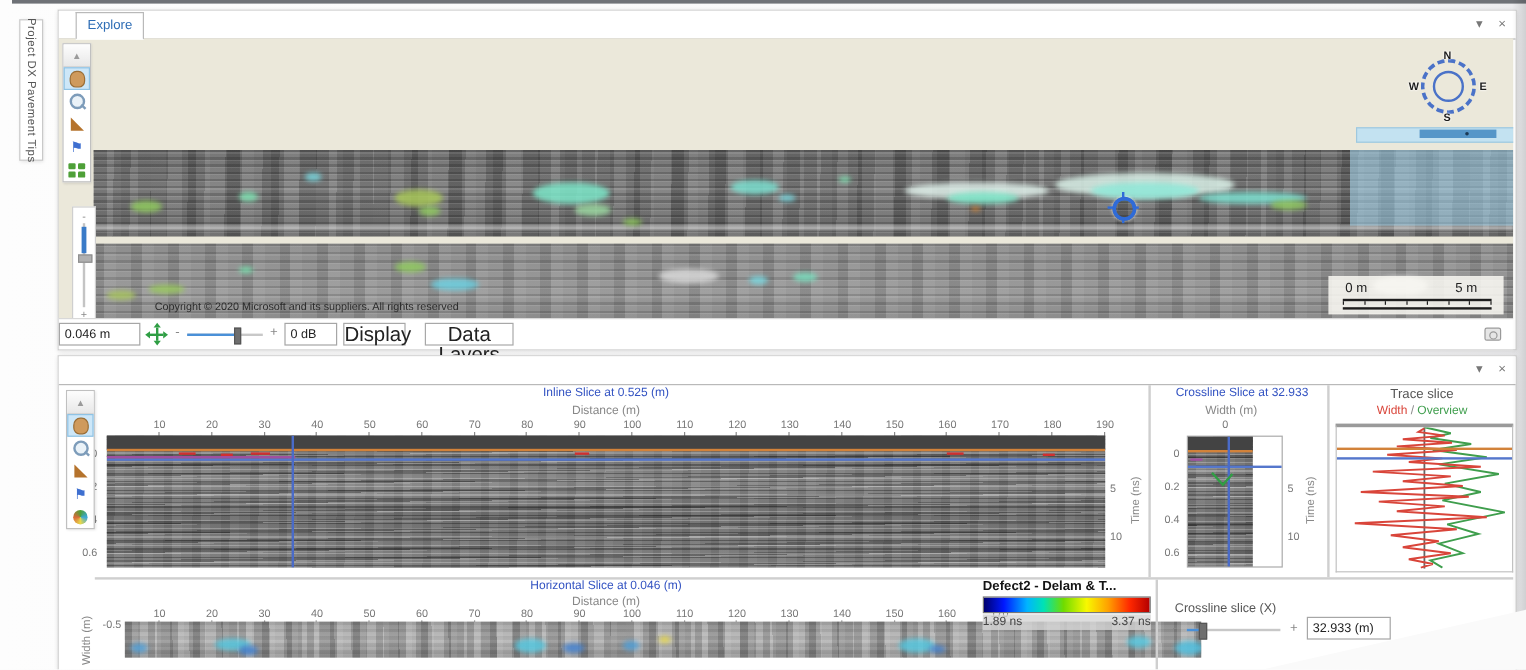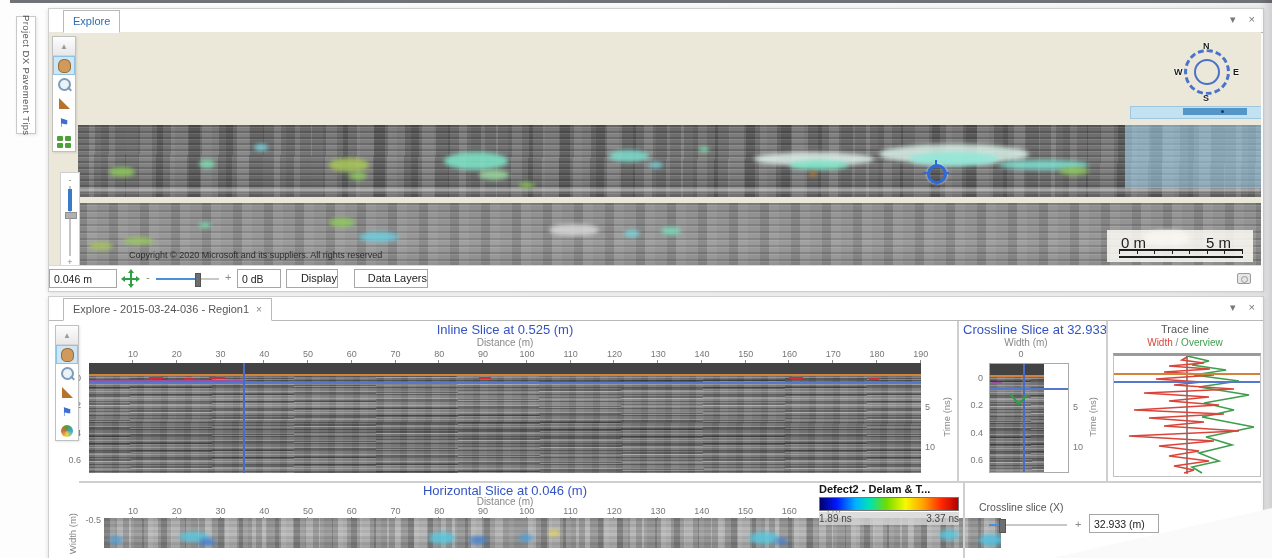--- a/index.html
+++ b/index.html
@@ -57,48 +57,48 @@
     linear-gradient(180deg,#8d8d8d,#9b9b9b 50%,#7f7f7f);}
   .blob{position:absolute;border-radius:50%;filter:blur(2px);opacity:.85;}
   .crosshair{position:absolute;width:26px;height:26px;}
   .crosshair .ring{position:absolute;left:4px;top:4px;width:14px;height:14px;border:3px solid #2f6bd8;border-radius:50%;box-shadow:0 0 3px rgba(255,255,255,.9);}
   .crosshair i{position:absolute;background:#2f6bd8;}
   .compass{position:absolute;width:60px;height:60px;}
   .compass .ring{position:absolute;left:7px;top:7px;right:7px;bottom:7px;border:3px dashed #4a72c8;border-radius:50%;}
   .compass .inner{position:absolute;left:17px;top:17px;right:17px;bottom:17px;border:2px solid #4a72c8;border-radius:50%;}
   .compass b{position:absolute;font-size:9px;color:#1a1a1a;text-shadow:0 0 2px #fff,0 0 2px #fff;}
   .scalebox{position:absolute;background:rgba(252,250,244,.85);}
-  .scalebox .lbl{position:absolute;top:4px;font-size:15px;color:#222;}
+  .scalebox .lbl{position:absolute;top:4px;font-size:11px;color:#222;}
   .sbar{position:absolute;left:12px;right:10px;top:19px;height:5px;border-top:2px solid #1d1d1d;border-bottom:2px solid #1d1d1d;display:flex;justify-content:space-between;}
   .sbar i{width:1px;height:3px;background:#1d1d1d;}
   .vslider{position:absolute;width:18px;background:#fff;border:1px solid #cfcfcf;z-index:5;}
   .vslider .pm{position:absolute;left:0;width:100%;text-align:center;font-size:9px;color:#888;}
   .vslider .trk{position:absolute;left:8px;top:13px;bottom:13px;width:2px;background:#c4c4c4;}
   .vslider .blu{position:absolute;left:7px;top:16px;width:4px;height:22px;background:#3a7bc8;}
   .vslider .thm{position:absolute;left:4px;top:39px;width:10px;height:5px;background:#b0b0b0;border:1px solid #909090;}
   .copyright{position:absolute;font-size:9px;color:#2b2b2b;}
 
   
   .ctrlbar{position:absolute;left:0;top:256px;width:1212px;height:25px;background:#fff;border-top:1px solid #d8d8d8;}
   .box{position:absolute;height:17px;border:1px solid #a6a6a6;background:#fff;font-size:10.5px;color:#222;
     font-family:"Liberation Sans",sans-serif;padding:0 4px;box-sizing:content-box;}
   .btn{position:absolute;top:3px;height:17px;line-height:17px;border:1px solid #a8a8a8;background:#fff;
-    font-size:11px;color:#222;text-align:right;}
+    font-size:17px;color:#222;text-align:center;}
   .pm{font-size:11px;color:#888;}
   .hslider{position:absolute;height:2px;background:#c8c8c8;}
   .hslider .fill{position:absolute;left:0;top:0;height:2px;background:#4a90d8;}
   .hslider .hnd{position:absolute;top:-5px;width:4px;height:12px;background:#6e6e6e;border:1px solid #555;}
   .move4{position:relative;width:15px;height:15px;}
   .move4 .bar{position:absolute;background:#2f9e44;}
   .move4 .tri{position:absolute;width:0;height:0;}
   .cam{position:absolute;width:12px;height:9px;border:1px solid #9a9a9a;background:#e6e6e6;border-radius:2px;}
   .cam::after{content:"";position:absolute;left:3px;top:1.5px;width:5px;height:5px;border:1px solid #9a9a9a;border-radius:50%;}
 
   
-  .ttl{position:absolute;text-align:center;font-size:13px;color:#3353c2;}
+  .ttl{position:absolute;text-align:center;font-size:10px;color:#3353c2;}
   .axlbl{position:absolute;text-align:center;font-size:10px;color:#888;}
   .ticksx{position:absolute;display:flex;justify-content:space-between;}
   .ticksx span{position:relative;width:24px;text-align:center;font-size:9px;color:#777;}
   .ticksx span::after{content:"";position:absolute;left:11px;bottom:-5px;width:1px;height:4px;background:#8a8a8a;}
   .ticksy{position:absolute;display:flex;flex-direction:column;justify-content:space-between;}
   .ticksy span{font-size:9px;color:#777;text-align:right;position:relative;}
   .ticksy.rt span{text-align:left;}
   .rot{position:absolute;display:flex;align-items:center;justify-content:center;}
   .rot span{writing-mode:vertical-rl;transform:rotate(180deg);font-size:9.5px;color:#888;white-space:nowrap;}
   .gpr{position:absolute;overflow:hidden;
@@ -277,23 +277,20 @@
       <span class="pm" style="position:absolute;left:176px;top:5px;">+</span>
       <input class="box" style="left: 188px; top: 3px; width: 34px;" value="0 dB">
       <div class="btn" style="left:237px;width:50px;">Display</div>
       <div class="btn" style="left:305px;width:72px;">Data Layers</div>
       <div class="cam" style="left:1188px;top:7px;"></div>
     </div>
   </div>
 
   <div class="panel" id="panel-explore">
     <div class="tabbar">
-      <div class="tab tab-gray">
-        <span>Explore - 2015-03-24-036 - Region1</span><span class="tclose">×</span>
-      </div>
       <div class="winctl">
         <span>▾</span>
         <span>×</span>
       </div>
     </div>
 
     <div class="tools" style="left:6px;top:28px;">
       <div class="tbtn scroll">▲</div>
       <div class="tbtn sel">
           <span class="hand"></span>
@@ -389,21 +386,21 @@
     <div class="ticksy rt" style="left:1024px;top:105px;width:16px;height:50px;">
         <span>5</span>
         <span>10</span>
       </div>
     <div class="rot" style="left:1036px;top:88px;width:14px;height:64px;">
         <span>Time (ns)</span>
       </div>
 
     <div class="divider-v" style="left:1057px;top:24px;height:160px;"></div>
 
-    <div class="axlbl" style="left:1060px;top:26px;width:152px;font-size:11px;color:#555;">Trace line</div>
+    <div class="axlbl" style="left:1060px;top:26px;width:152px;font-size:11px;color:#555;">Trace slice</div>
     <div style="position:absolute;left:1060px;top:40px;width:152px;text-align:center;font-size:10px;">
       <span style="color:#d9453a;">Width</span>
       <span style="color:#888;">/</span>
       <span style="color:#3f9e4d;">Overview</span>
     </div>
     <div class="traceplot" style="left:1064px;top:56px;width:146px;height:120px;">
       <svg width="146" height="118" viewBox="0 0 146 118">
         <line x1="73" y1="0" x2="73" y2="118" stroke="#666" stroke-width="1.5"></line>
         <path d="M73,0 L95,5 L78,9 L112,14 L80,19 L125,25 L85,31 L135,39 L90,47 L120,54 L88,61 L140,71 L92,81 L118,89 L85,97 L105,105 L78,111 L88,117" stroke="#3f9e4d" stroke-width="1.6" fill="none"></path>
         <path d="M73,1 L68,4 L90,7 L55,10 L96,13 L50,16 L100,19 L42,23 L88,26 L60,29 L120,33 L30,37 L95,41 L55,45 L105,49 L20,54 L110,58 L35,62 L90,66 L50,70 L125,75 L15,80 L100,85 L45,90 L85,95 L55,100 L95,105 L60,110 L80,114 L70,117" stroke="#d9453a" stroke-width="1.6" fill="none"></path>

